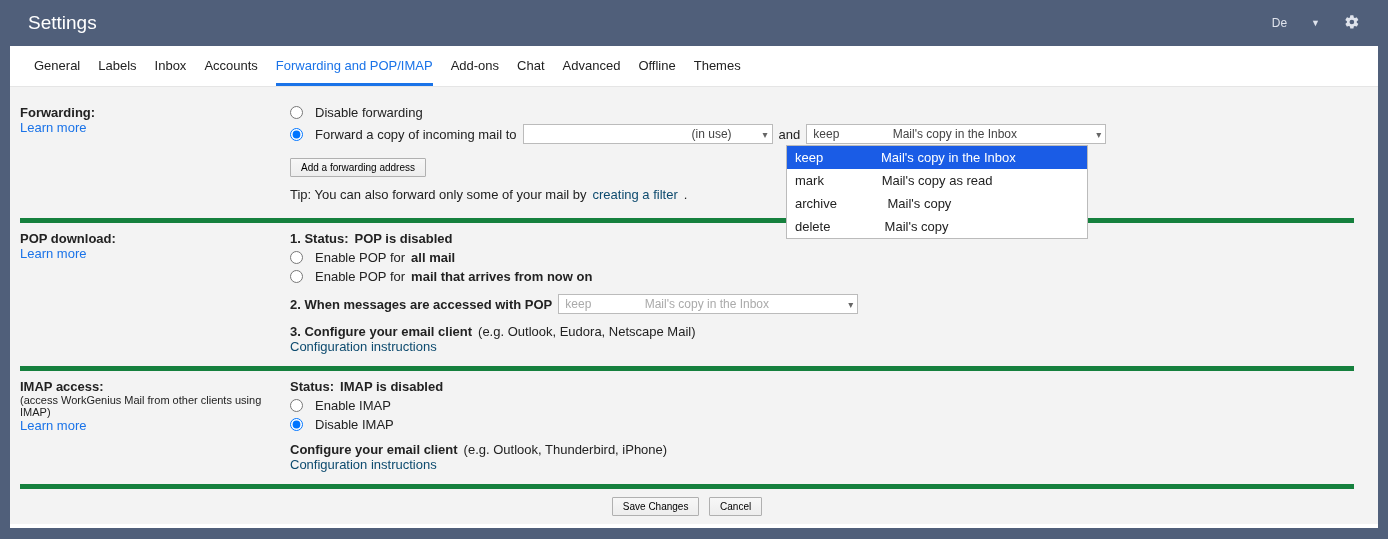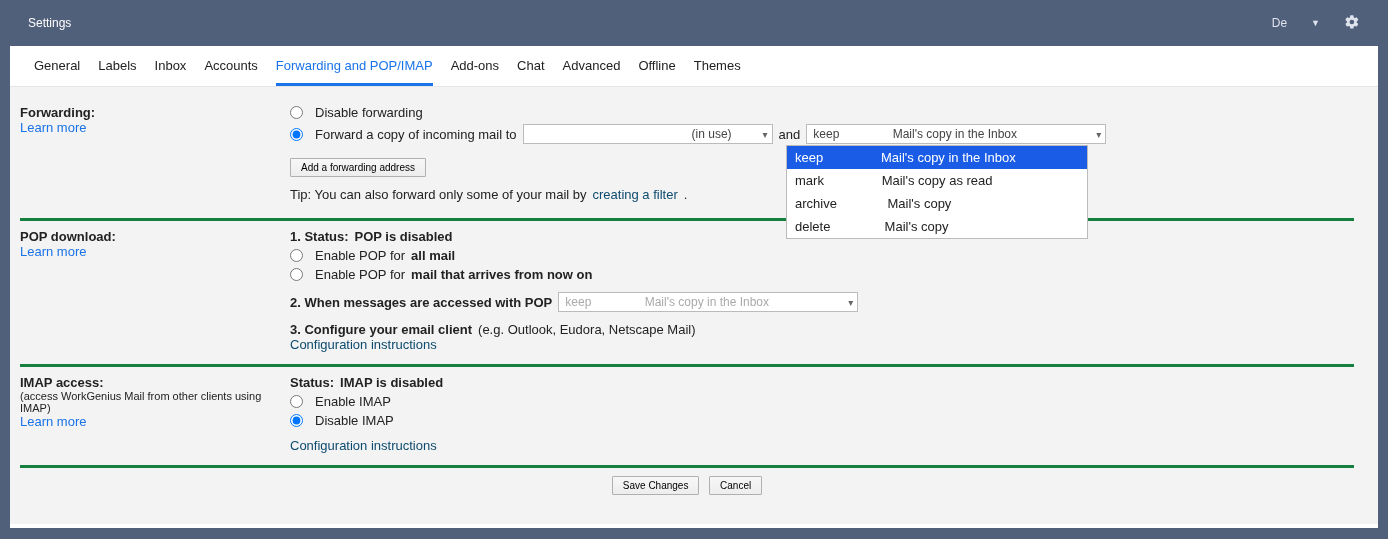--- a/index.html
+++ b/index.html
@@ -14,21 +14,21 @@
   }
   .header {
     background: #505f7a;
     color: #fff;
     height: 46px;
     display: flex;
     align-items: center;
     padding: 0 28px;
     justify-content: space-between;
   }
-  .header h1 { font-size: 12px; font-weight: 400; }
+  .header h1 { font-size: 19px; font-weight: 400; }
   .header-right { display:flex; align-items:center; gap:24px; color:#dfe3ec; font-size:12px; }
   .gear-icon svg { width:16px; height:16px; fill:#dfe3ec; }
   .caret { font-size:9px; }
   .content-wrap {
     background: #fff;
     margin: 0 10px 10px 10px;
     height: 482px;
     position: relative;
   }
   .tabs-bar {
@@ -42,21 +42,21 @@
   .tab { padding-bottom: 10px; cursor:pointer; }
   .tab.active { color:#1a73e8; border-bottom: 3px solid #1a73e8; font-weight:500; }
   .body {
     padding: 10px 24px 10px 10px;
     background: #f3f3f3;
     position: relative;
     height: 437px;
   }
   .section {
     display:flex;
-    border-bottom: 3px solid #15803d;
+    border-bottom: 5px solid #15803d;
     padding: 8px 0 12px 0;
   }
   .section:last-of-type { border-bottom:none; }
   .col-left {
     width: 270px;
     padding-right: 20px;
     font-size: 13px;
   }
   .col-left .title { font-weight: bold; }
   .col-left .sub { color:#222; font-size:11px; }
@@ -229,20 +229,24 @@
           <span class="bold">IMAP is disabled</span>
         </div>
         <div class="row">
           <input type="radio" name="imap" style="">
           <span>Enable IMAP</span>
         </div>
         <div class="row row-block">
           <input type="radio" name="imap" checked="" style="">
           <span>Disable IMAP</span>
         </div>
+        <div class="row" style="margin-bottom:0;">
+          <span class="bold">Configure your email client </span>
+          <span>(e.g. Outlook, Thunderbird, iPhone)</span>
+        </div>
         <div><a class="link">Configuration instructions</a></div>
       </div>
     </div>
 
     <div class="footer-btns">
       <button class="btn-classic">Save Changes</button>
       <button class="btn-classic">Cancel</button>
     </div>
 
   </div>

